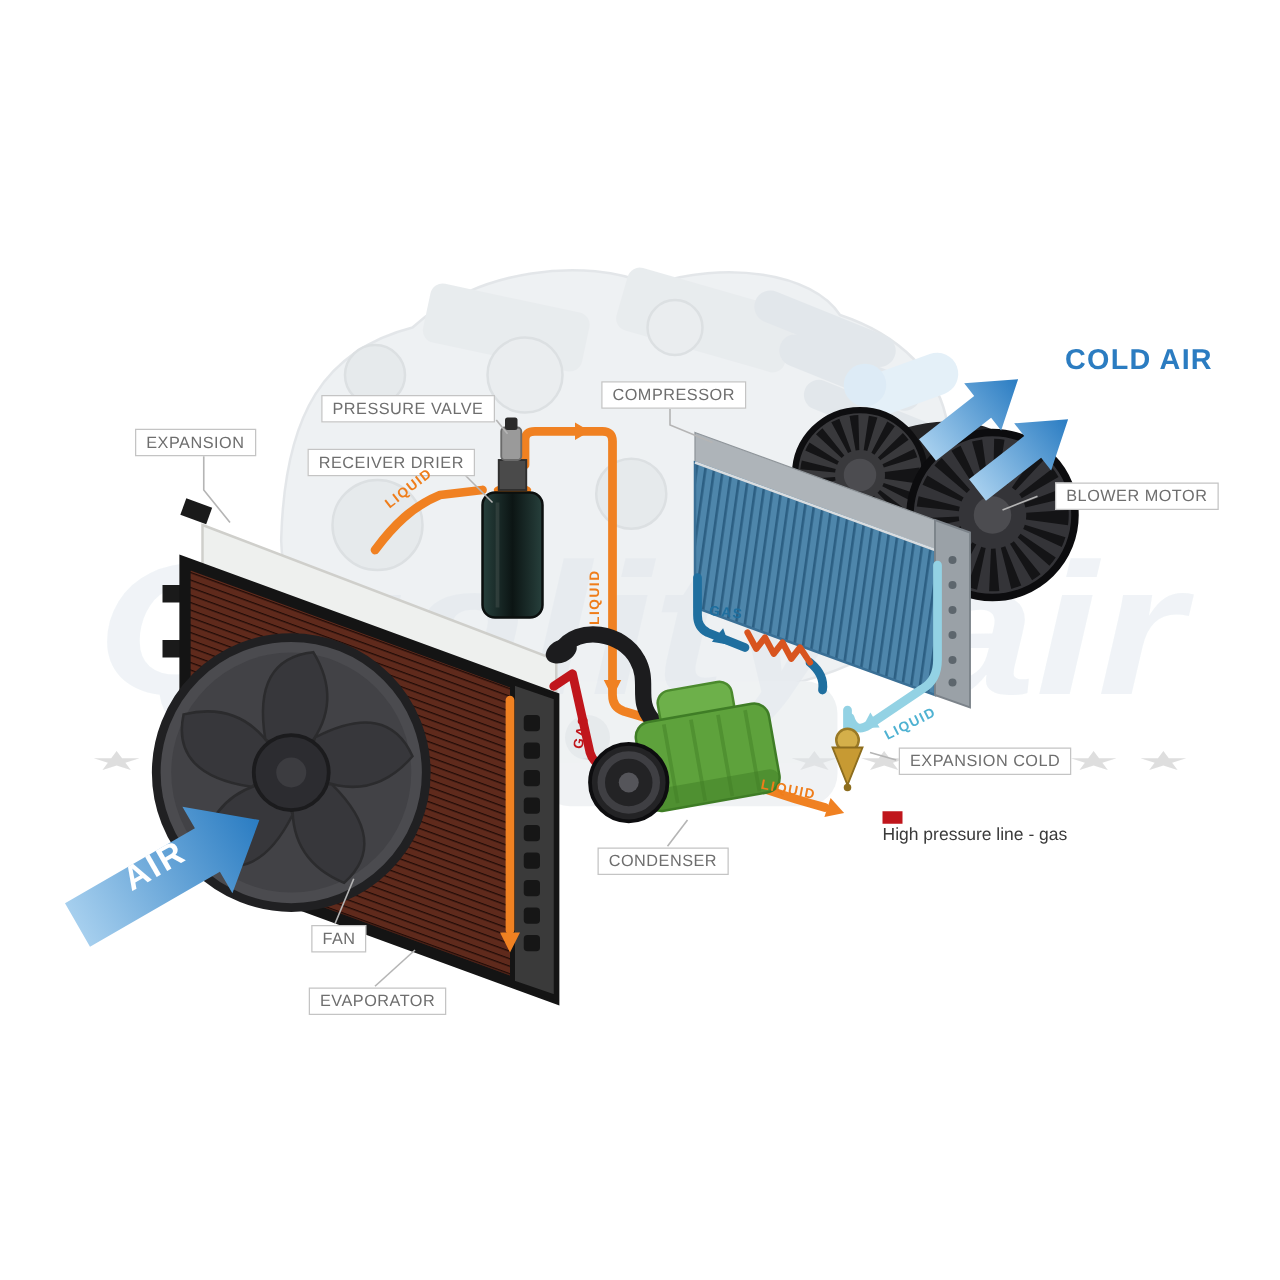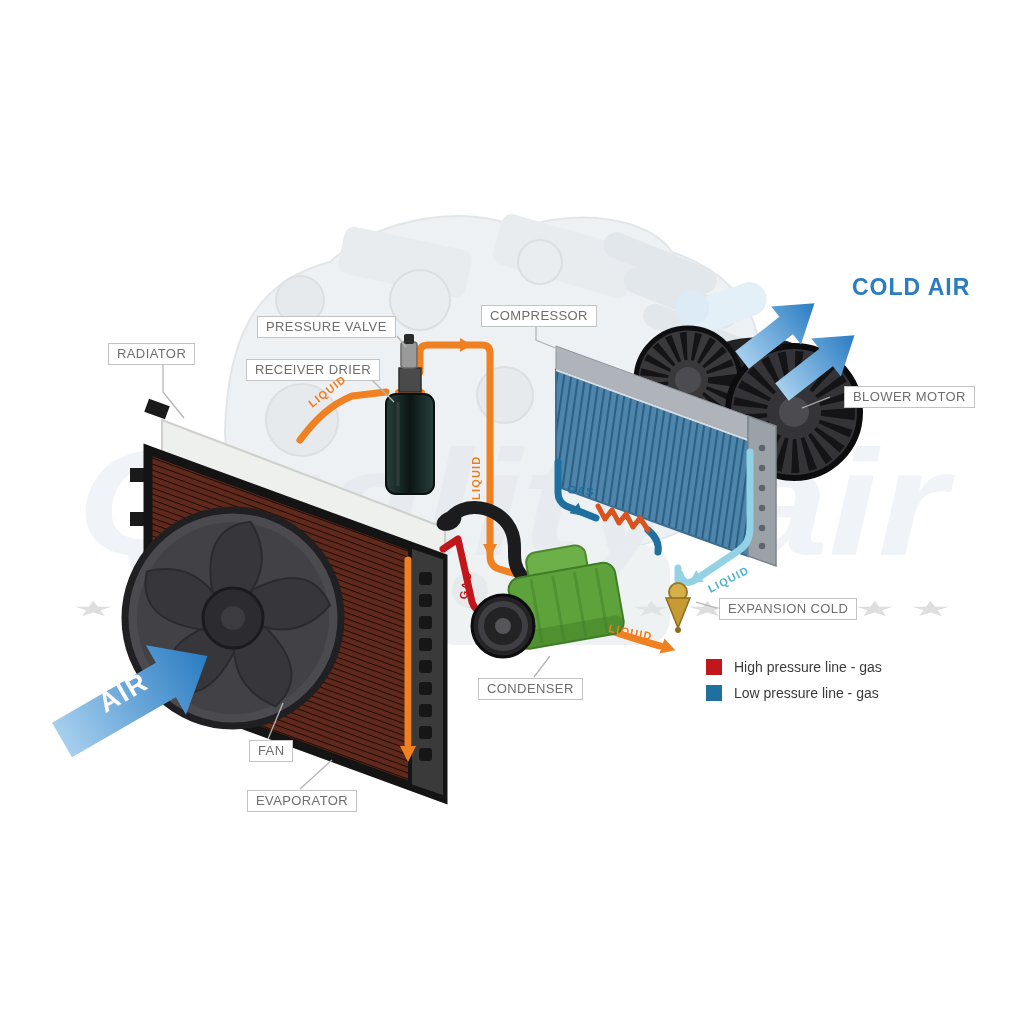--- a/index.html
+++ b/index.html
@@ -10,21 +10,21 @@
   .lbl{position:absolute;background:#fff;border:1px solid #c4c4c4;color:#6e6e6e;
        font-size:13px;line-height:16px;padding:2px 8px;letter-spacing:.4px;
        white-space:nowrap;}
   .flow{position:absolute;font-weight:bold;font-size:11px;letter-spacing:1.2px;
         transform-origin:0 0;white-space:nowrap;}
   .fl-orange{color:#ef7d1a}.fl-red{color:#c0161c}
   .fl-lblue{color:#4fb2d2}.fl-dblue{color:#1f6f9f}
   .cold-air{position:absolute;left:852px;top:274px;font-size:23px;font-weight:bold;
         color:#2b7cc1;letter-spacing:1px;}
   .legend{position:absolute;left:706px;top:649px;}
-  .legend-row{display:flex;align-items:flex-end;height:26px;}
+  .legend-row{display:flex;align-items:flex-start;height:26px;flex-direction:column;}
   .swatch{width:16px;height:16px;margin-right:12px;display:inline-block;}
   .legend-label{font-size:14px;color:#3a3a3a;}
 </style>
 </head>
 <body>
 
 <div class="stage">
 
 <svg class="scene" width="1024" height="1024" viewBox="0 0 1024 1024">
   <defs>
@@ -210,21 +210,21 @@
     <polyline points="372,380 394,402"></polyline>
     <polyline points="536,327 536,340 570,354"></polyline>
     <polyline points="830,397 802,408"></polyline>
     <polyline points="717,608 696,602"></polyline>
     <polyline points="534,677 550,656"></polyline>
     <polyline points="268,739 283,703"></polyline>
     <polyline points="300,789 332,760"></polyline>
   </g>
 </svg>
 
-<div class="lbl" style="left:108px;top:343px">RADIATOR</div>
+<div class="lbl" style="left:108px;top:343px">EXPANSION</div>
 <div class="lbl" style="left:257px;top:316px">PRESSURE VALVE</div>
 <div class="lbl" style="left:246px;top:359px">RECEIVER DRIER</div>
 <div class="lbl" style="left:481px;top:305px">COMPRESSOR</div>
 <div class="lbl" style="left:844px;top:386px">BLOWER MOTOR</div>
 <div class="lbl" style="left:719px;top:598px">EXPANSION COLD</div>
 <div class="lbl" style="left:478px;top:678px">CONDENSER</div>
 <div class="lbl" style="left:249px;top:740px">FAN</div>
 <div class="lbl" style="left:247px;top:790px">EVAPORATOR</div>
 
 <div class="cold-air">COLD AIR</div>
@@ -234,19 +234,15 @@
 <span class="flow fl-red" style="left:457px;top:598px;transform:rotate(-80deg)">GAS</span>
 <span class="flow fl-dblue" style="left:568px;top:483px;transform:rotate(6deg)">GAS</span>
 <span class="flow fl-lblue" style="left:706px;top:584px;transform:rotate(-27deg)">LIQUID</span>
 <span class="flow fl-orange" style="left:610px;top:622px;transform:rotate(11deg)">LIQUID</span>
 
 <div class="legend">
   <div class="legend-row">
     <span class="swatch" style="background: rgb(192, 22, 28);"></span>
     <span class="legend-label">High pressure line - gas</span>
   </div>
-  <div class="legend-row">
-    <span class="swatch" style="background: rgb(31, 111, 159);"></span>
-    <span class="legend-label">Low pressure line -  gas</span>
-  </div>
 </div>
 
 </div>
 
 </body></html>

